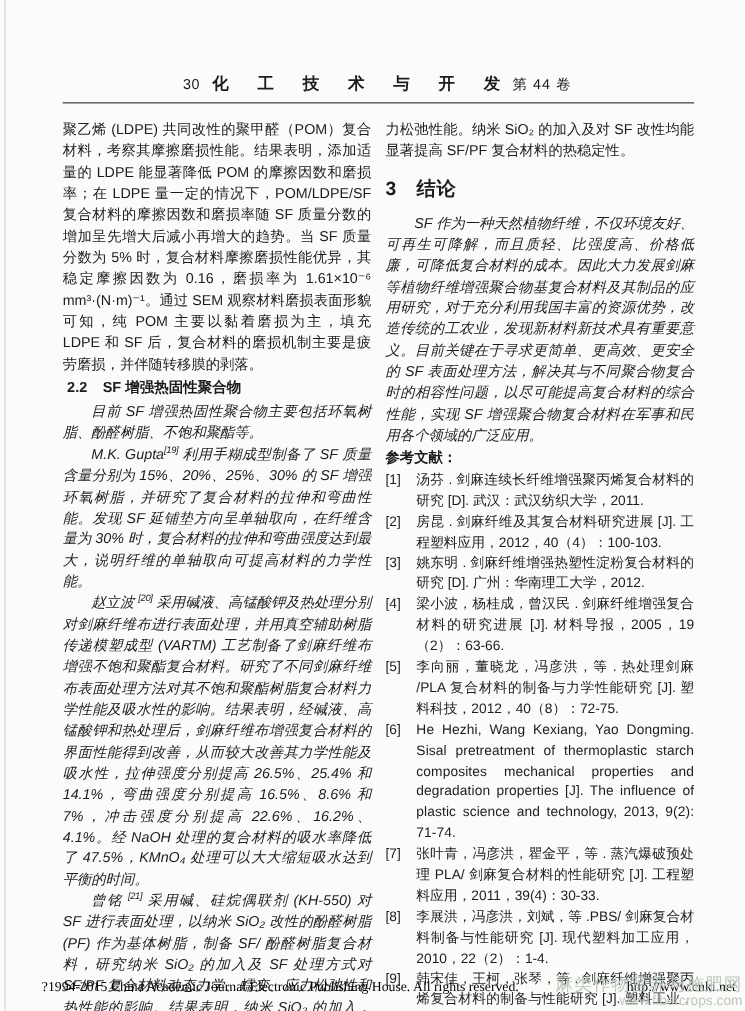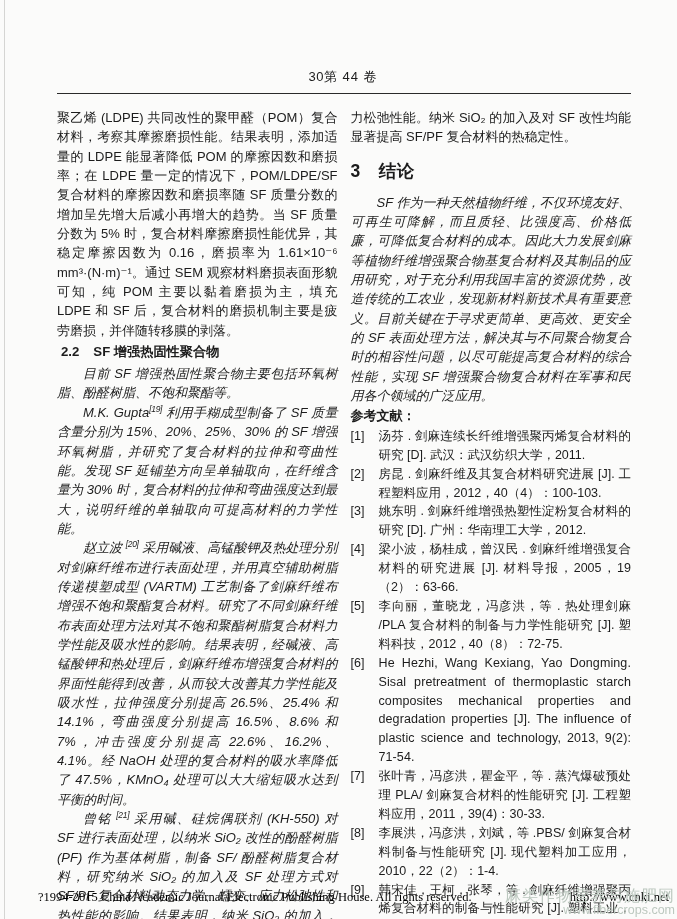--- a/index.html
+++ b/index.html
@@ -92,20 +92,21 @@
 </style>
 </head>
 <body>
 
 <div class="scan-edge"></div>
 
 <div class="page">
 
   <div class="header">
     <span class="pageno">30</span>
+    <span class="jtitle">化 工 技 术 与 开 发</span>
     <span class="vol">第 44 卷</span>
   </div>
   <hr class="rule">
 
   <div class="columns">
 
     <div class="col">
       <p>聚乙烯 (LDPE) 共同改性的聚甲醛（POM）复合材料，考察其摩擦磨损性能。结果表明，添加适量的 LDPE 能显著降低 POM 的摩擦因数和磨损率；在 LDPE 量一定的情况下，POM/LDPE/SF 复合材料的摩擦因数和磨损率随 SF 质量分数的增加呈先增大后减小再增大的趋势。当 SF 质量分数为 5% 时，复合材料摩擦磨损性能优异，其稳定摩擦因数为 0.16，磨损率为 1.61×10⁻⁶ mm³·(N·m)⁻¹。通过 SEM 观察材料磨损表面形貌可知，纯 POM 主要以黏着磨损为主，填充 LDPE 和 SF 后，复合材料的磨损机制主要是疲劳磨损，并伴随转移膜的剥落。</p>
 
       <div class="sec2">
@@ -148,21 +149,21 @@
         <div class="ref">
             <span class="ref-num">[4]</span>
             <span class="ref-text">梁小波，杨桂成，曾汉民 . 剑麻纤维增强复合材料的研究进展 [J]. 材料导报，2005，19（2）：63-66.</span>
           </div>
         <div class="ref">
             <span class="ref-num">[5]</span>
             <span class="ref-text">李向丽，董晓龙，冯彦洪，等 . 热处理剑麻 /PLA 复合材料的制备与力学性能研究 [J]. 塑料科技，2012，40（8）：72-75.</span>
           </div>
         <div class="ref latin">
             <span class="ref-num">[6]</span>
-            <span class="ref-text">He Hezhi, Wang Kexiang, Yao Dongming. Sisal pretreatment of thermoplastic starch composites mechanical properties and degradation properties [J]. The influence of plastic science and technology, 2013, 9(2): 71-54.</span>
+            <span class="ref-text">He Hezhi, Wang Kexiang, Yao Dongming. Sisal pretreatment of thermoplastic starch composites mechanical properties and degradation properties [J]. The influence of plastic science and technology, 2013, 9(2): 71-74.</span>
           </div>
         <div class="ref">
             <span class="ref-num">[7]</span>
             <span class="ref-text">张叶青，冯彦洪，瞿金平，等 . 蒸汽爆破预处理 PLA/ 剑麻复合材料的性能研究 [J]. 工程塑料应用，2011，39(4)：30-33.</span>
           </div>
         <div class="ref">
             <span class="ref-num">[8]</span>
             <span class="ref-text">李展洪，冯彦洪，刘斌，等 .PBS/ 剑麻复合材料制备与性能研究 [J]. 现代塑料加工应用，2010，22（2）：1-4.</span>
           </div>
         <div class="ref">

